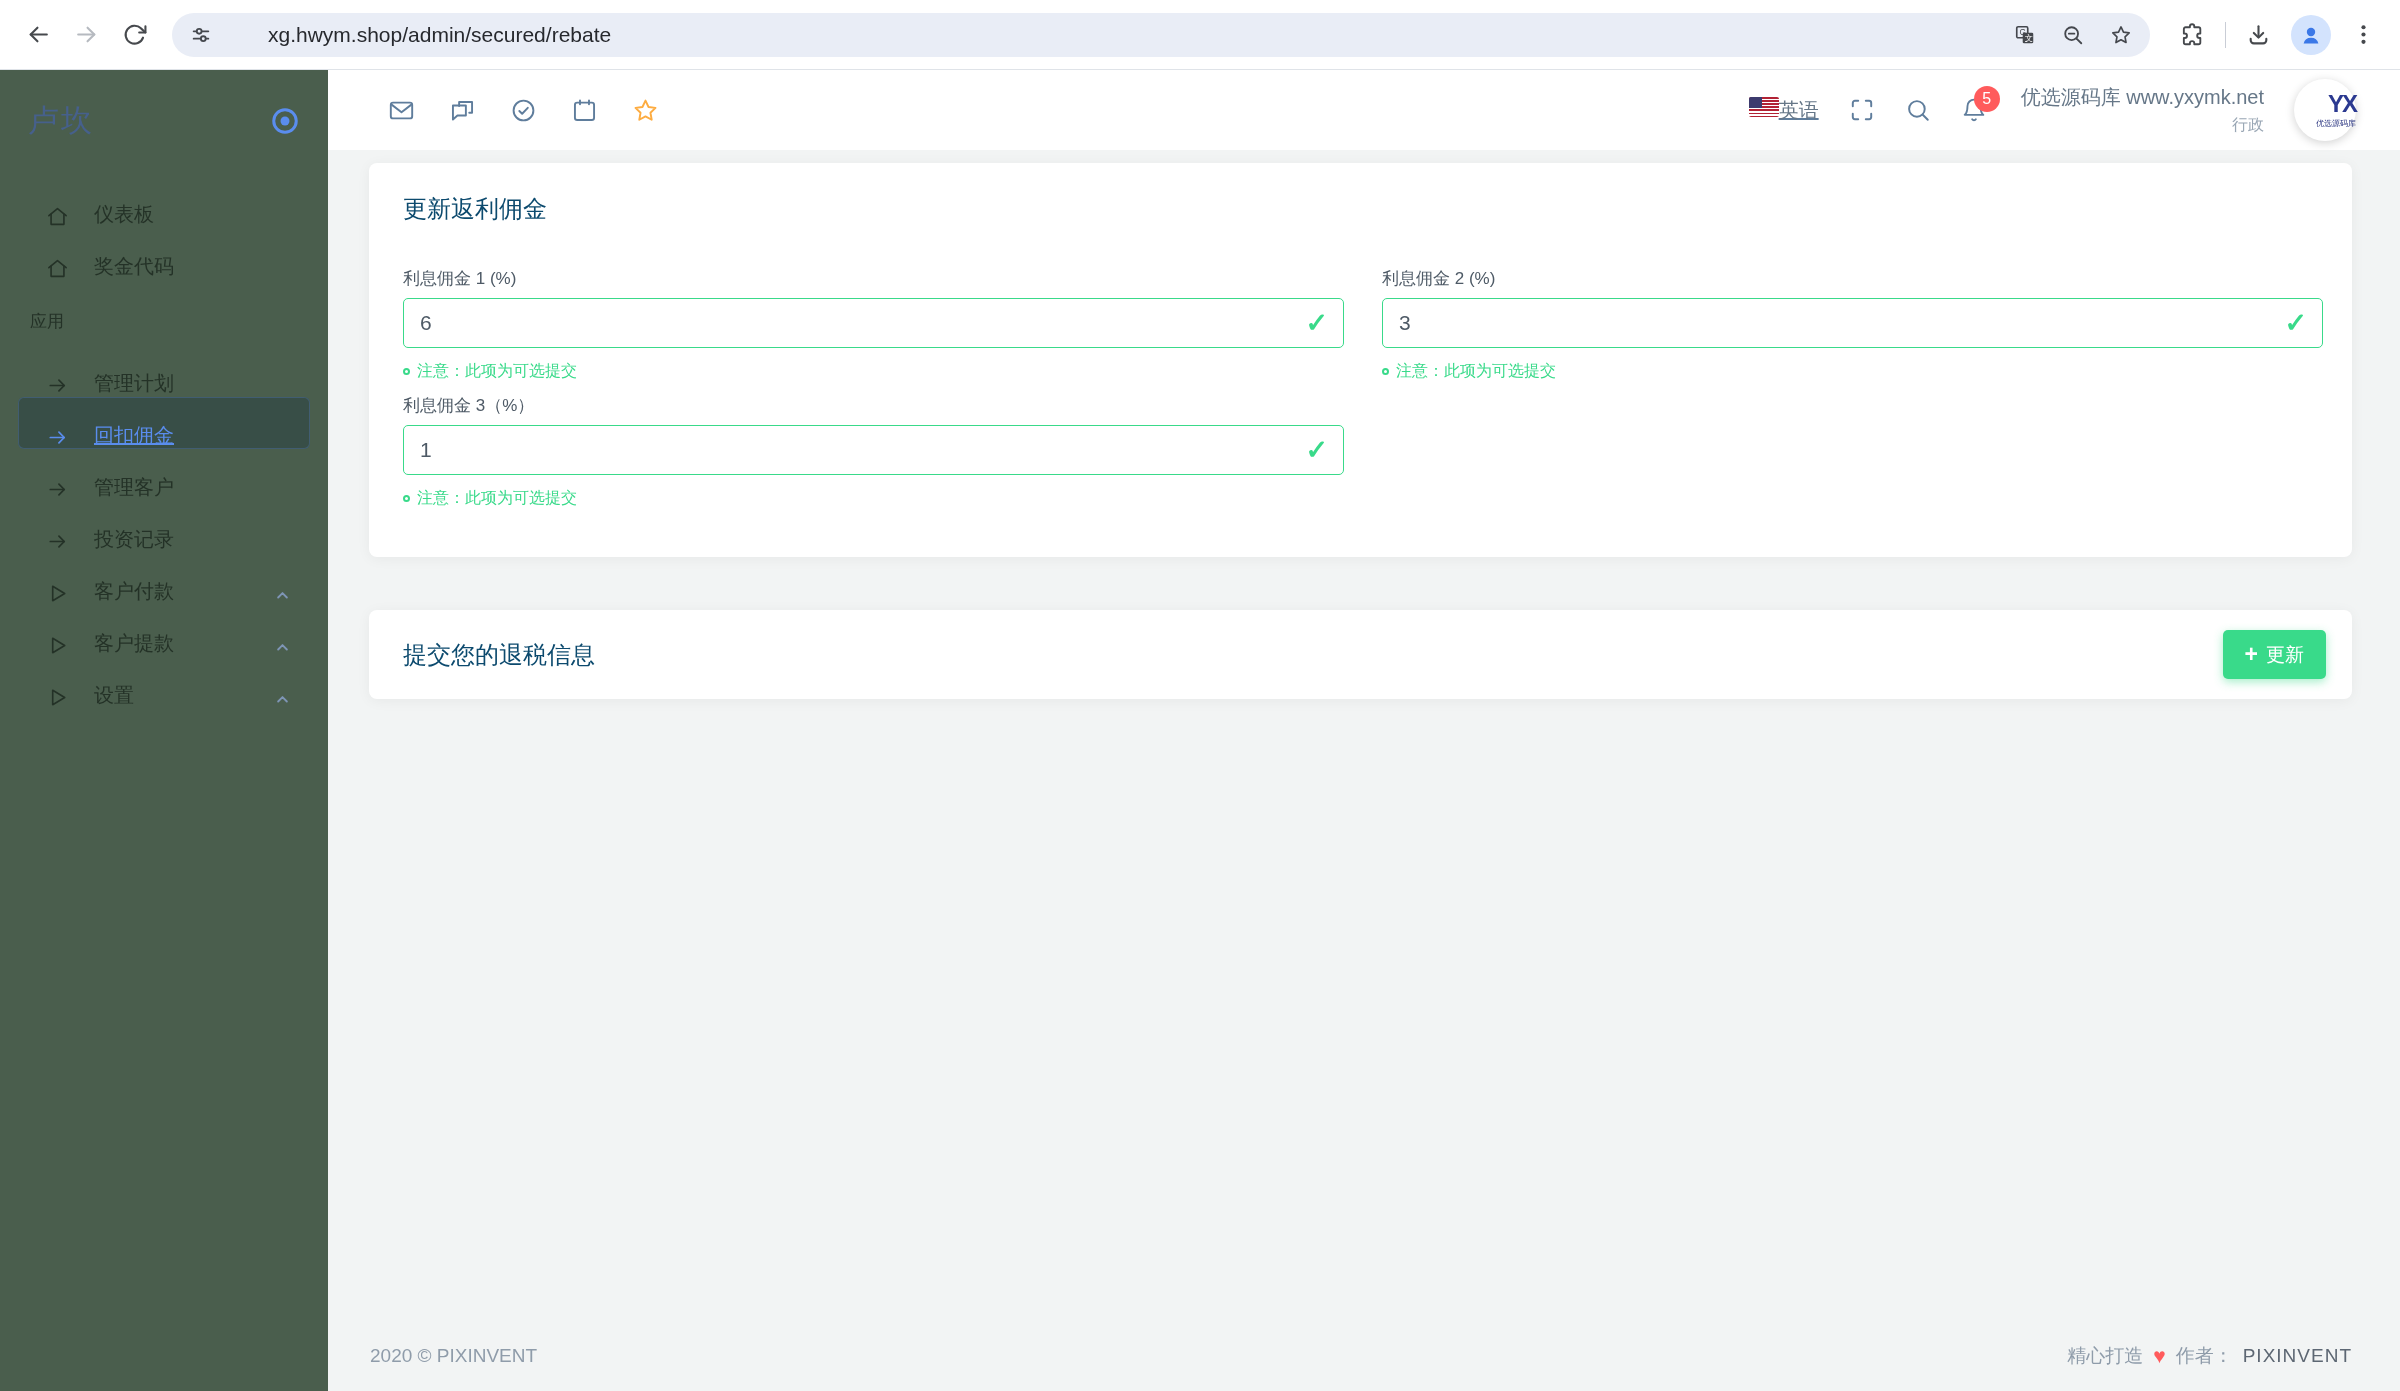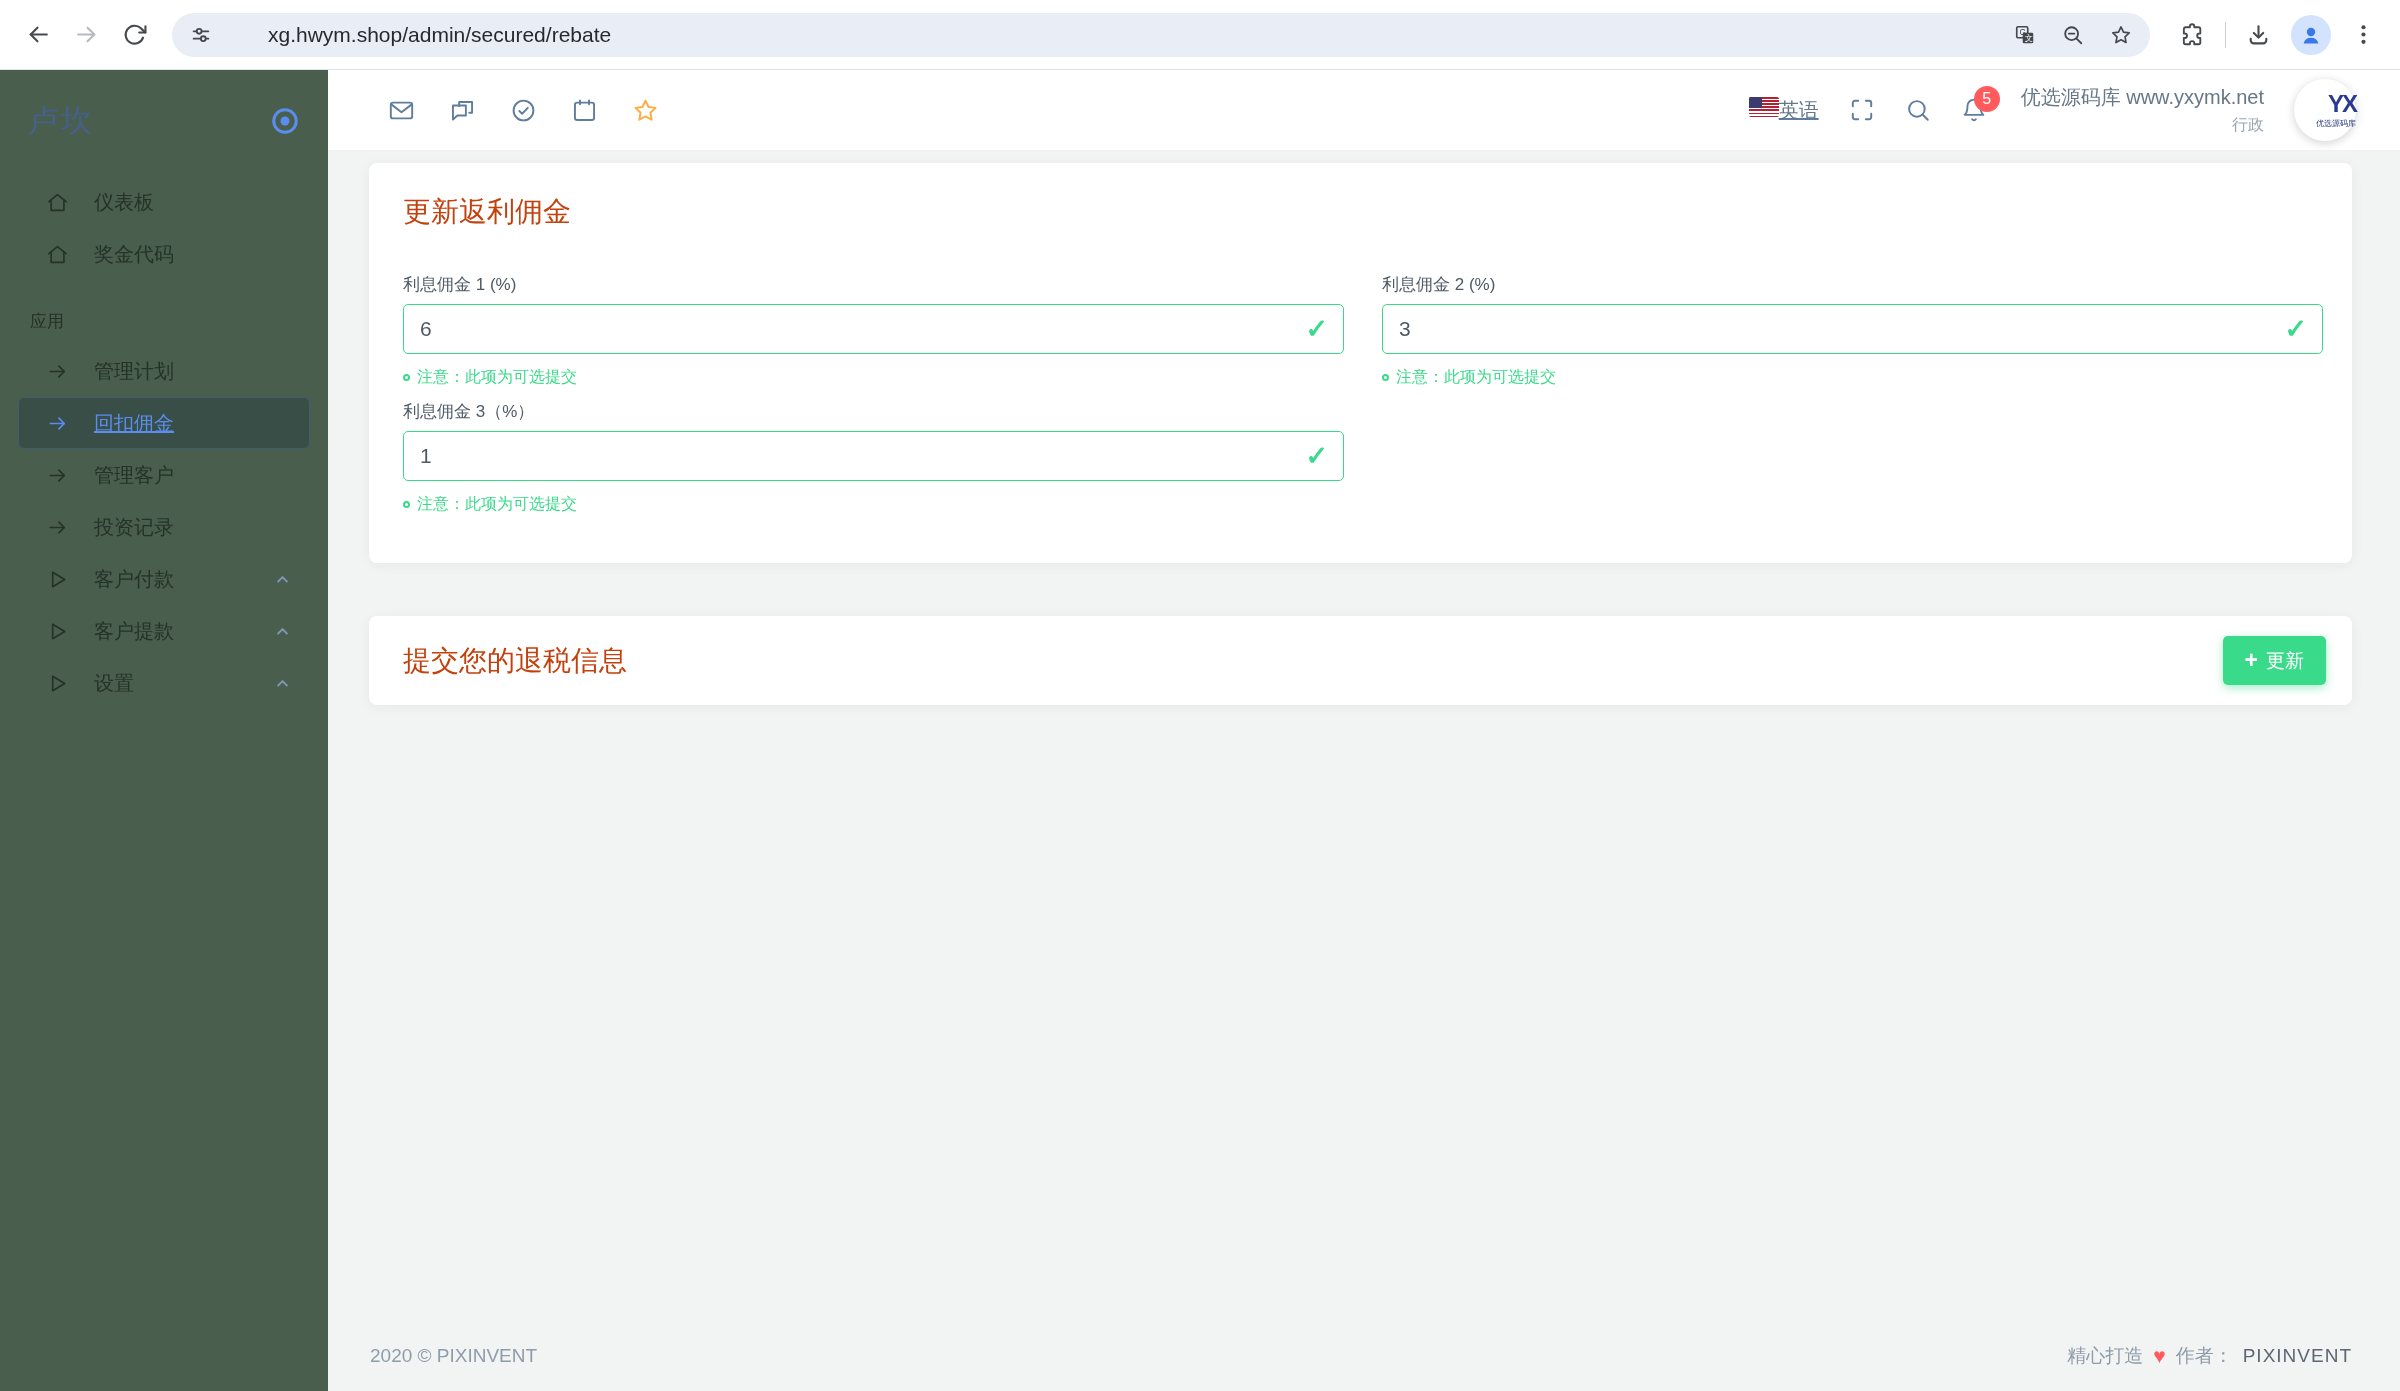--- a/index.html
+++ b/index.html
@@ -54,21 +54,21 @@
   .brand-row {
     display:flex; align-items:center; justify-content:space-between;
     padding:30px 28px 20px 28px;
   }
   .brand { font-size:31px; color:#46608c; letter-spacing:2px; cursor:pointer; }
   .side-toggle { width:30px; height:30px; color:#5a8dee; cursor:pointer; }
   .side-toggle svg { width:30px; height:30px; }
   .side-nav { padding-top:14px; }
   .menu-item {
     height:52px; margin:0 18px; padding:0 18px 0 28px; border-radius:6px;
-    display:flex; align-items:center; color:#243227; font-size:20px; cursor:pointer;
+    display:flex; align-items:flex-end; color:#243227; font-size:20px; cursor:pointer;
   }
   .menu-item svg { width:23px; height:23px; margin-right:25px; flex-shrink:0; }
   .menu-item .caret { margin-left:auto; color:#7e95b5; }
   .menu-item .caret svg { width:19px; height:19px; margin:0; }
   .menu-item.active {
     background:rgba(28,52,64,.38); color:#5a8dee;
     box-shadow:inset 0 0 0 1px rgba(90,141,238,.25);
     text-decoration:underline;
   }
   .section-label { margin:30px 0 12px 30px; font-size:17px; color:#243227; }
@@ -105,21 +105,21 @@
     box-shadow:0 2px 10px rgba(0,0,0,.18); cursor:pointer;
     display:flex; flex-direction:column; align-items:flex-end; justify-content:center;
   }
   .avatar .mono { color:#2b3990; font-weight:bold; font-size:24px; line-height:1; letter-spacing:-2px; }
   .avatar .cap { color:#26317e; font-size:8px; margin-top:2px; white-space:nowrap; }
 
   
   .content { padding:13px 48px 0 41px; }
   .card { background:#fff; border-radius:8px; box-shadow:0 2px 14px rgba(0,0,0,.05); }
   .form-card { padding:30px 29px 36px 34px; }
-  .card-title { margin:0; font-size:28px; font-weight:normal; color:#c2410c; }
+  .card-title { margin:0; font-size:24px; font-weight:normal; color:#0c4a6e; }
   .form-grid { display:grid; grid-template-columns:1fr 1fr; column-gap:38px; margin-top:42px; }
   .field { margin-bottom:12px; }
   .field-label { display:block; font-size:17px; color:#4e5a66; margin-bottom:8px; }
   .input-wrap { position:relative; }
   .input-wrap input {
     width:100%; height:50px; border:1px solid #39da8a; border-radius:5px;
     font-size:21px; color:#4e5a66; padding:0 52px 0 16px; outline:none;
     background:#fff; font-family:inherit;
   }
   .check {

